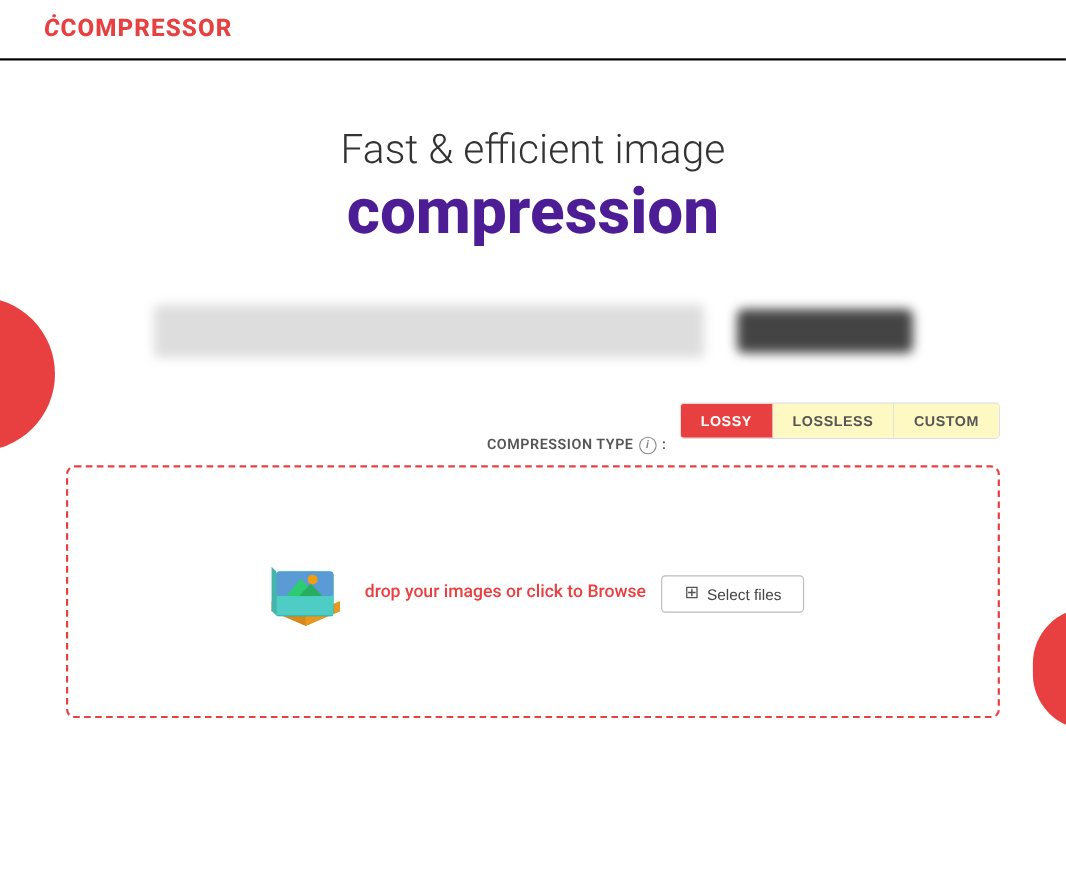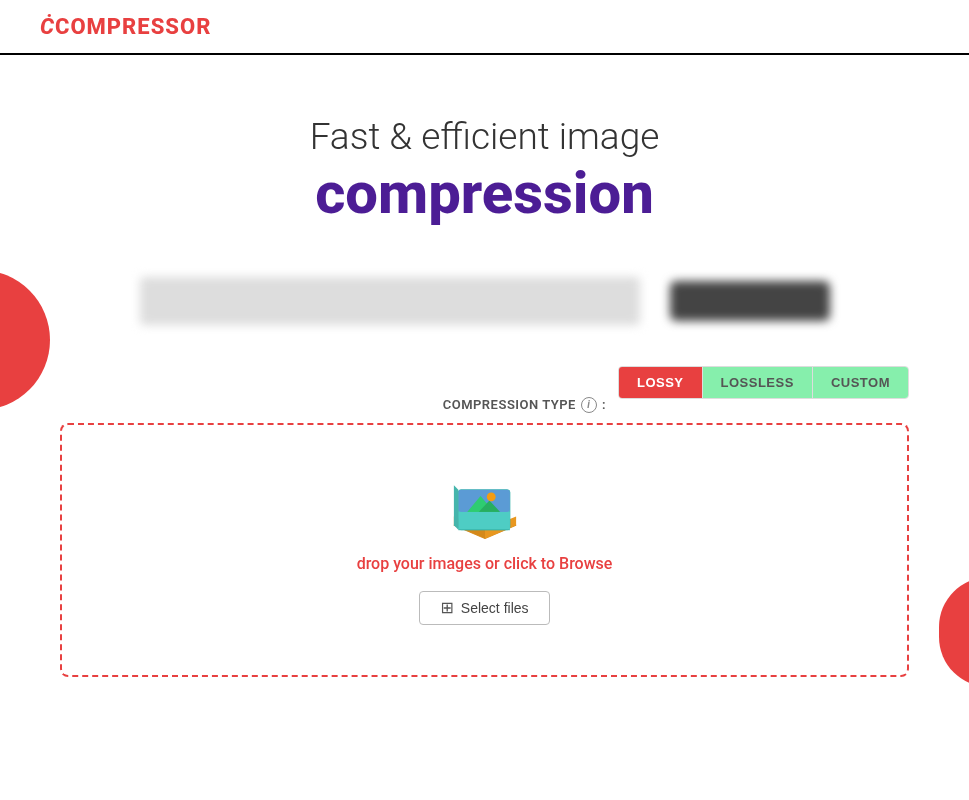--- a/index.html
+++ b/index.html
@@ -183,21 +183,21 @@
       border-radius: 4px;
       overflow: hidden;
     }
 
     .comp-btn {
       padding: 8px 18px;
       font-size: 13px;
       font-weight: 700;
       letter-spacing: 0.5px;
       border: none;
-      background: #86efac;
+      background: #fef9c3;
       color: #555;
       cursor: pointer;
       border-right: 1px solid #ddd;
     }
 
     .comp-btn:last-child {
       border-right: none;
     }
 
     .comp-btn.active {
@@ -212,21 +212,21 @@
     }
 
     .dropzone {
       border: 2.5px dashed #e84040;
       border-radius: 8px;
       padding: 50px 20px;
       text-align: center;
       background: #fff;
       min-height: 230px;
       display: flex;
-      flex-direction: column;
+      flex-direction: row;
       align-items: center;
       justify-content: center;
       gap: 14px;
       cursor: pointer;
     }
 
     
     .image-stack-icon {
       width: 80px;
       height: 65px;

